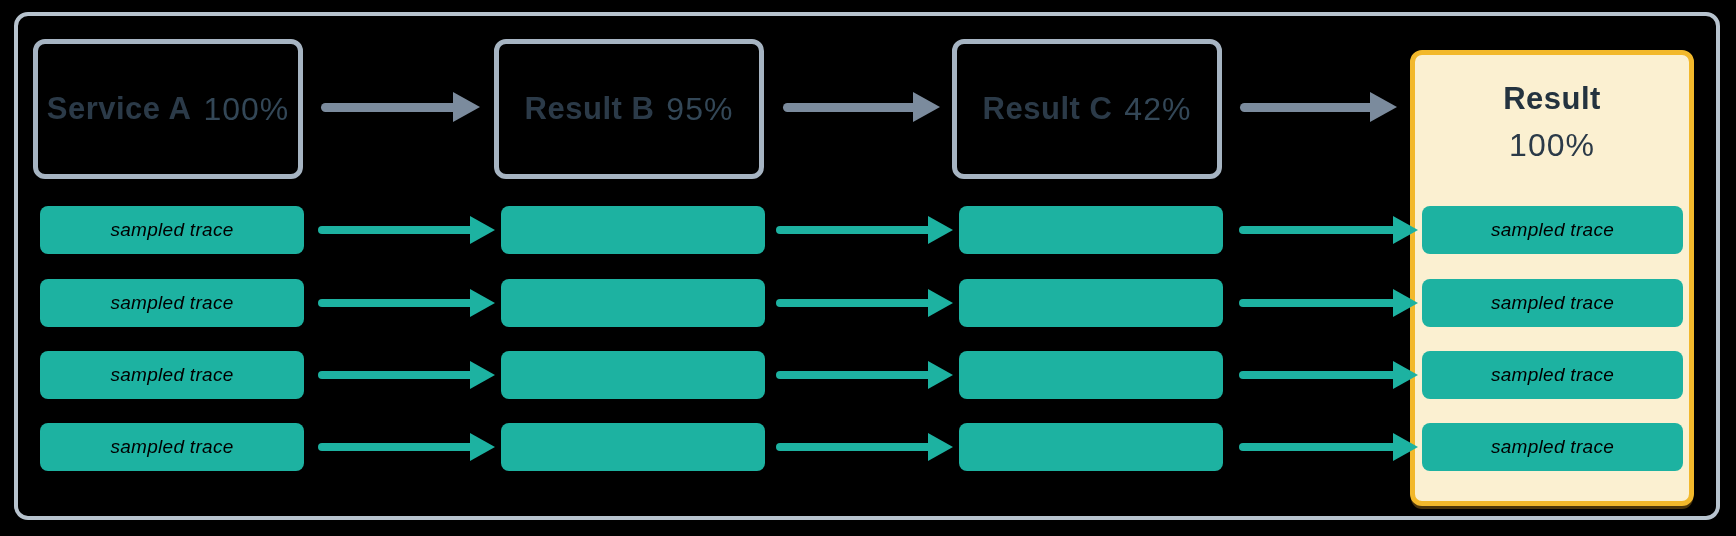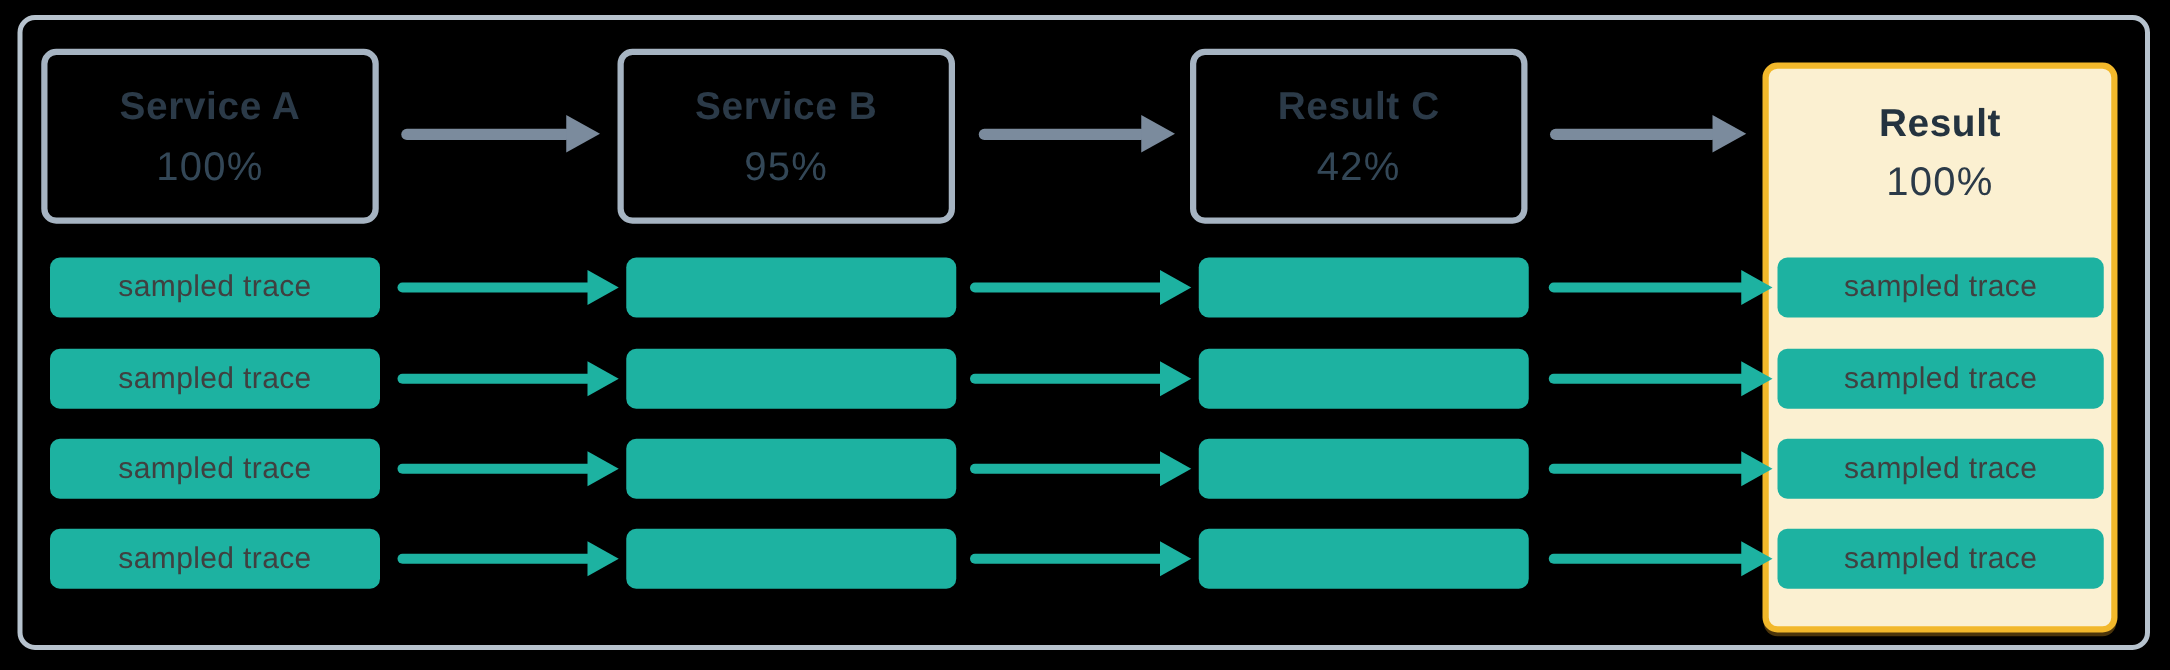--- a/index.html
+++ b/index.html
@@ -24,21 +24,20 @@
     background: transparent;
   }
   .service-box {
     position: absolute;
     top: 39px;
     width: 270px; height: 140px;
     box-sizing: border-box;
     border: 5px solid #A6B4C2;
     border-radius: 12px;
     display: flex;
-    flex-direction: column;
     align-items: center;
     justify-content: center;
     gap: 12px;
   }
   .service-name {
     font-size: 31px;
     font-weight: 700;
     color: #2B3A48;
     letter-spacing: 0.5px;
   }
@@ -85,24 +84,25 @@
   .bar {
     position: absolute;
     height: 48px;
     background: #1DB2A1;
     border-radius: 8px;
     display: flex;
     align-items: center;
     justify-content: center;
   }
   .bar .bar-label {
-    color: #404040;
-    font-size: 24px;
+    color: #000000;
+    font-size: 19px;
     font-weight: 500;
     letter-spacing: 0.3px;
+    font-style: italic;
   }
   .col-a { left: 40px;   width: 264px; }
   .col-b { left: 501px;  width: 264px; }
   .col-c { left: 959px;  width: 264px; }
   .col-r { left: 1422px; width: 261px; }
   .row-1 { top: 206px; }
   .row-2 { top: 279px; }
   .row-3 { top: 351px; }
   .row-4 { top: 423px; }
 
@@ -155,21 +155,21 @@
 </head>
 <body>
 
 <div class="frame"></div>
 
 <div class="service-box" id="box-a">
   <div class="service-name">Service A</div>
   <div class="service-rate">100%</div>
 </div>
 <div class="service-box" id="box-b">
-  <div class="service-name">Service B</div>
+  <div class="service-name">Result B</div>
   <div class="service-rate">95%</div>
 </div>
 <div class="service-box" id="box-c">
   <div class="service-name">Result C</div>
   <div class="service-rate">42%</div>
 </div>
 
 <div class="result-panel">
   <div class="result-head">
     <div class="result-name">Result</div>

